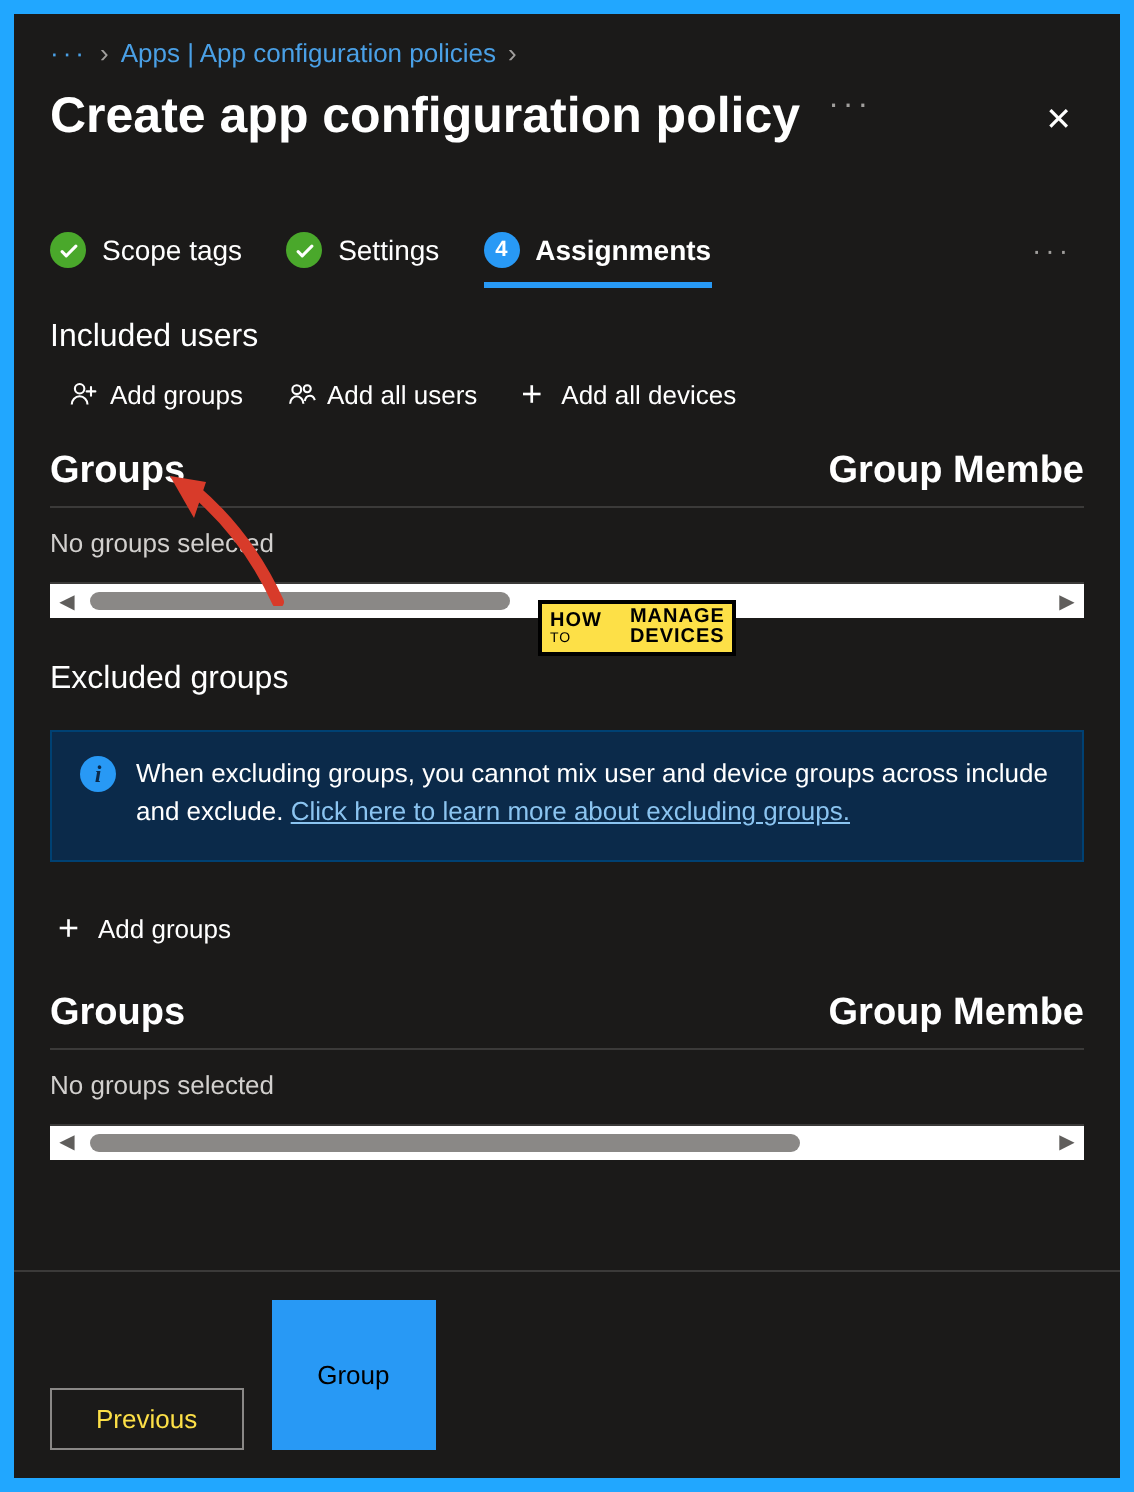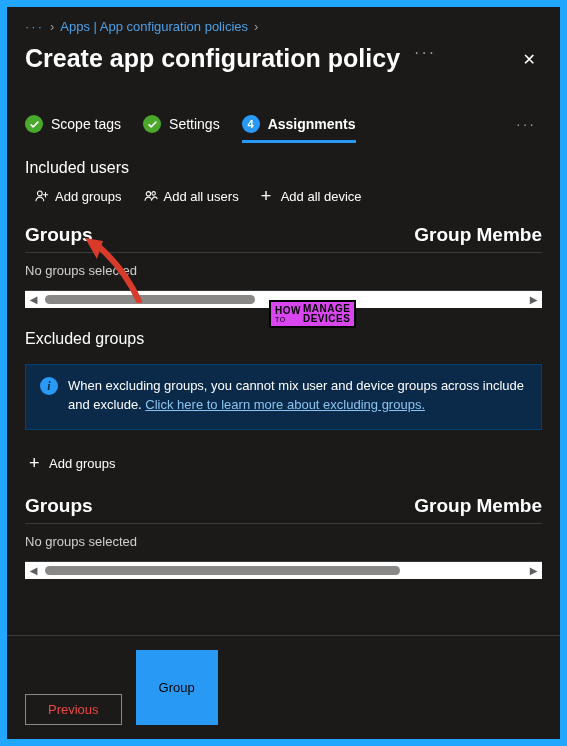--- a/index.html
+++ b/index.html
@@ -166,48 +166,48 @@
     background: #1b1a19;
   }
   .btn {
     font-size: 13px;
     padding: 7px 22px;
     cursor: pointer;
     border: 1px solid transparent;
   }
   .btn-secondary {
     background: #1b1a19;
-    color: #ef4444;
+    color: #fde047;
     border: 1px solid #8a8886;
     margin-top: 44px;
   }
   .btn-primary {
     background: #2899f5;
     color: #000000;
     font-weight: 400;
   }
 
   
   .arrow-overlay {
     position: absolute;
     pointer-events: none;
   }
 
   
   .wm {
     position: absolute;
-    background: #d946ef;
+    background: #fde047;
     color: #000;
     border: 2px solid #000;
     padding: 2px 4px;
     font-size: 10px;
     font-weight: 700;
     line-height: 1;
     display: flex;
-    gap: 2px;
+    gap: 14px;
     align-items: center;
   }
   .wm .col { display:flex; flex-direction:column; letter-spacing: 0.5px; }
   .wm .to { font-size: 7px; font-weight: 400; }
 </style>
 </head>
 <body>
 
 <div class="panel">
 
@@ -264,21 +264,21 @@
       <span class="cmd">
         <svg viewBox="0 0 16 16">
             <circle cx="5" cy="5.5" r="2.5" fill="none" stroke="#fff" stroke-width="1.2"></circle>
             <circle cx="11" cy="5" r="2" fill="none" stroke="#fff" stroke-width="1.2"></circle>
             <path d="M1.2 13.5c0-2.3 1.8-4.2 3.8-4.2s3.8 1.9 3.8 4.2M9.6 12c.3-1.7 1.4-3 2.9-3 1.3 0 2.4 1 2.8 2.5" fill="none" stroke="#fff" stroke-width="1.2"></path>
           </svg>
         <span>Add all users</span>
       </span>
       <span class="cmd">
         <span class="plus">+</span>
-        <span>Add all device</span>
+        <span>Add all devices</span>
       </span>
     </div>
 
     <div class="table-head">
       <span>Groups</span>
       <span>Group Membe</span>
     </div>
     <div class="table-body">
       <span>No groups selected</span>
     </div>

